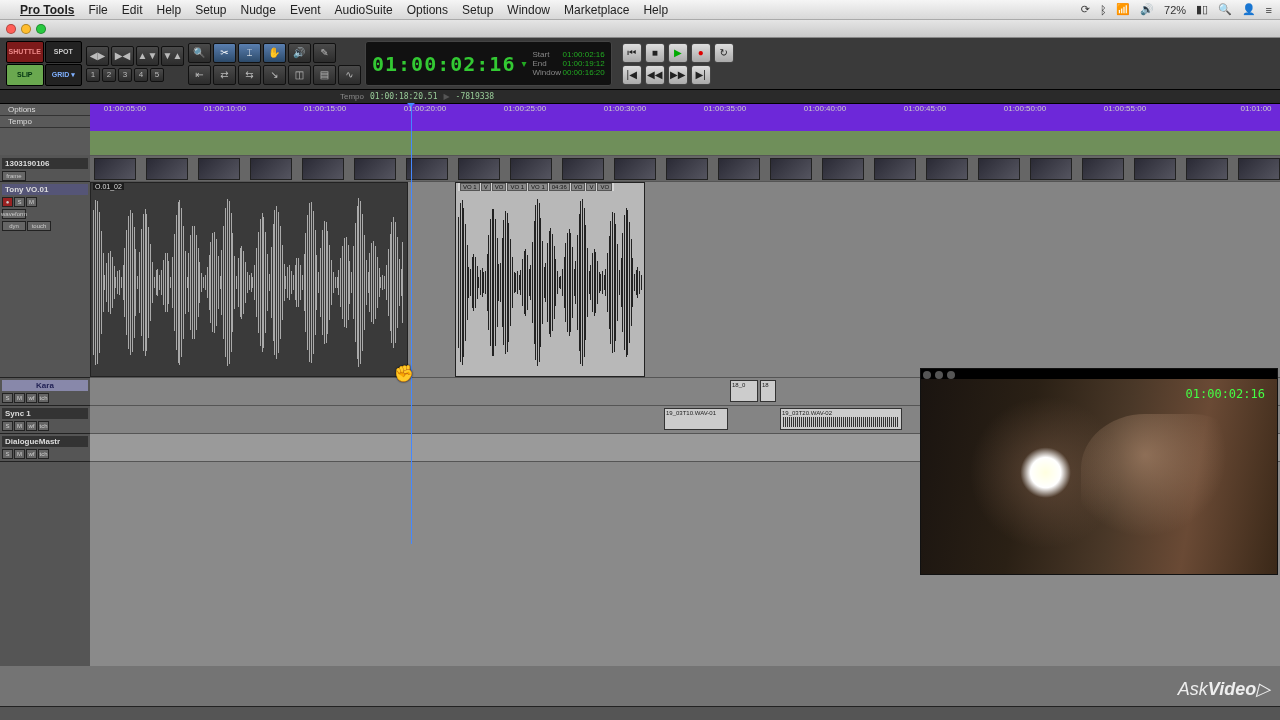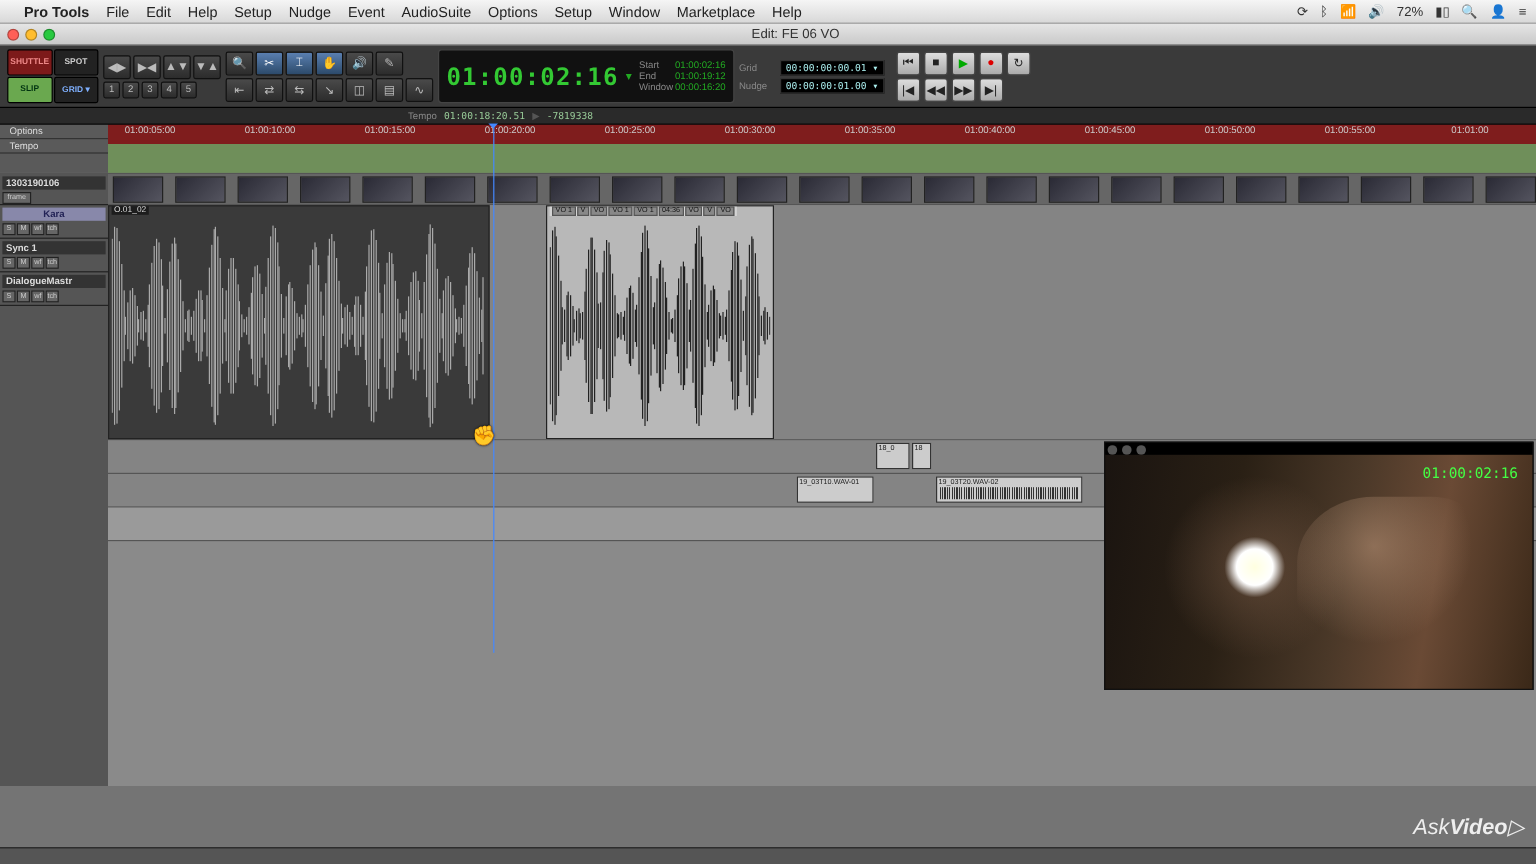--- a/index.html
+++ b/index.html
@@ -2,21 +2,21 @@
 <html><head>
 <meta charset="utf-8">
 <style>
 * { margin: 0; padding: 0; box-sizing: border-box; font-family: "Lucida Grande", Arial, sans-serif; }
 body { width: 1280px; height: 720px; background: #747474; overflow: hidden; font-size: 10px; }
 
 
 .menubar { height: 20px; background: linear-gradient(#f5f5f5,#d8d8d8); display: flex; align-items: center; padding: 0 8px; border-bottom: 1px solid #aaa; }
 .apple { font-size: 14px; margin-right: 12px; }
 .menubar .mi { margin-right: 14px; font-size: 12px; color: #222; }
-.menubar .app { font-weight: bold; }
+.menubar .app { font-weight: bold; text-decoration: underline; }
 .sysarea { margin-left: auto; display: flex; align-items: center; gap: 10px; font-size: 11px; color: #333; }
 .sysarea span { display: inline-flex; align-items: center; }
 
 
 .wintitle { height: 18px; background: linear-gradient(#e5e5e5,#c9c9c9); border-bottom: 1px solid #888; display: flex; align-items: center; padding-left: 6px; }
 .winbtns { display: flex; gap: 5px; }
 .wb { width: 10px; height: 10px; border-radius: 50%; border: 1px solid rgba(0,0,0,0.3); }
 .wb.red { background: #ff5f57; } .wb.yel { background: #ffbd2e; } .wb.grn { background: #28c940; }
 .wintitle .wt { flex: 1; text-align: center; font-size: 11px; color: #333; }
 
@@ -51,21 +51,21 @@
 .trbtn.play { color: #0a0; }
 
 .cursorbar { height: 14px; background: #2a2a2a; display: flex; align-items: center; padding-left: 340px; gap: 6px; font-size: 8px; color: #888; border-bottom:1px solid #000;}
 .cursorbar .cv { font-family: monospace; color: #9c9; }
 
 
 .ruler-area { display: flex; border-bottom: 1px solid #555; }
 .ruler-head { width: 90px; background: #5a5a5a; }
 .ruler-row { height: 12px; display: flex; align-items: center; padding-left: 8px; font-size: 8px; color: #ddd; border-bottom: 1px solid #333; }
 .ruler-track { flex: 1; position: relative; background: #6f8f5a; height: 24px; }
-.ruler-tc { height: 16px; background: #7f1d1d; position: relative; }
+.ruler-tc { height: 27px; background: #6d28d9; position: relative; }
 .tcmark { position: absolute; font-size: 8px; color: #ccc; top: 0; transform: translateX(-50%); }
 .playhead { position: absolute; top: 0; bottom: 0; width: 1px; background: #48f; z-index: 50; }
 .playhead::before { content:""; position:absolute; top:-1px; left:-4px; border:4px solid transparent; border-top-color:#48f; }
 
 
 .edit { display: flex; height: 510px; }
 .trackheads { width: 90px; background: #555; }
 .th { border-bottom: 1px solid #222; padding: 2px; color: #ddd; font-size: 8px; }
 .th .name { background: #333; padding: 1px 3px; margin-bottom: 2px; font-weight: bold; }
 .th .name.sel { background: #557; }
@@ -134,21 +134,20 @@
     <span>≡</span>
   </div>
 </div>
 
 <div class="wintitle">
   <div class="winbtns">
     <div class="wb red"></div>
     <div class="wb yel"></div>
     <div class="wb grn"></div>
   </div>
-  <div class="wt">Edit: FE 06 VO</div>
 </div>
 
 <div class="toolbar">
   <div class="modegrp">
     <div class="modebtn shuttle">SHUTTLE</div>
     <div class="modebtn spot">SPOT</div>
     <div class="modebtn slip">SLIP</div>
     <div class="modebtn grid">GRID ▾</div>
   </div>
 
@@ -191,30 +190,20 @@
   <div class="counter">
     <div class="tc-main">01:00:02:16</div>
     <span style="color:#2a2">▾</span>
     <div class="tc-sub">
       <div><span class="lbl">Start</span><span>01:00:02:16</span></div>
       <div><span class="lbl">End</span><span>01:00:19:12</span></div>
       <div><span class="lbl">Window</span><span>00:00:16:20</span></div>
     </div>
   </div>
 
-  <div class="gridnudge">
-    <div class="gnrow">
-        <span class="lbl">Grid</span>
-        <span class="val">00:00:00:00.01 ▾</span>
-      </div>
-    <div class="gnrow">
-        <span class="lbl">Nudge</span>
-        <span class="val">00:00:00:01.00 ▾</span>
-      </div>
-  </div>
 
   <div class="btncluster">
     <div class="transport">
       <div class="trbtn">⏮</div>
       <div class="trbtn">■</div>
       <div class="trbtn play">▶</div>
       <div class="trbtn rec">●</div>
       <div class="trbtn">↻</div>
     </div>
     <div class="transport">
@@ -244,34 +233,49 @@
         <span class="tcmark" style="left: 135px;">01:00:10:00</span>
         <span class="tcmark" style="left: 235px;">01:00:15:00</span>
         <span class="tcmark" style="left: 335px;">01:00:20:00</span>
         <span class="tcmark" style="left: 435px;">01:00:25:00</span>
         <span class="tcmark" style="left: 535px;">01:00:30:00</span>
         <span class="tcmark" style="left: 635px;">01:00:35:00</span>
         <span class="tcmark" style="left: 735px;">01:00:40:00</span>
         <span class="tcmark" style="left: 835px;">01:00:45:00</span>
         <span class="tcmark" style="left: 935px;">01:00:50:00</span>
         <span class="tcmark" style="left: 1035px;">01:00:55:00</span>
-        <span class="tcmark" style="left: 1135px;">01:01:00</span>
+        <span class="tcmark" style="left: 1166px;">01:01:00</span>
       </div>
     <div class="ruler-track"></div>
     <div class="playhead" style="left:321px;height:440px"></div>
   </div>
 </div>
 
 <div class="edit">
   <div class="trackheads">
     <div class="th" style="height:26px">
       <div class="name">1303190106</div>
       <div class="ctrls">
           <div class="cb wide">frame</div>
         </div>
+    </div>
+    <div class="th" style="height:196px">
+      <div class="name sel">Tony VO.01</div>
+      <div class="ctrls">
+        <div class="cb rec">●</div>
+        <div class="cb">S</div>
+        <div class="cb">M</div>
+      </div>
+      <div class="ctrls" style="margin-top:2px">
+        <div class="cb wide">waveform</div>
+      </div>
+      <div class="ctrls" style="margin-top:2px">
+        <div class="cb wide">dyn</div>
+        <div class="cb wide">touch</div>
+      </div>
     </div>
     <div class="th" style="height:28px">
       <div class="name" style="background:#88a;color:#225;text-align:center">Kara</div>
       <div class="ctrls">
           <div class="cb">S</div>
           <div class="cb">M</div>
           <div class="cb">wf</div>
           <div class="cb">tch</div>
         </div>
     </div>

